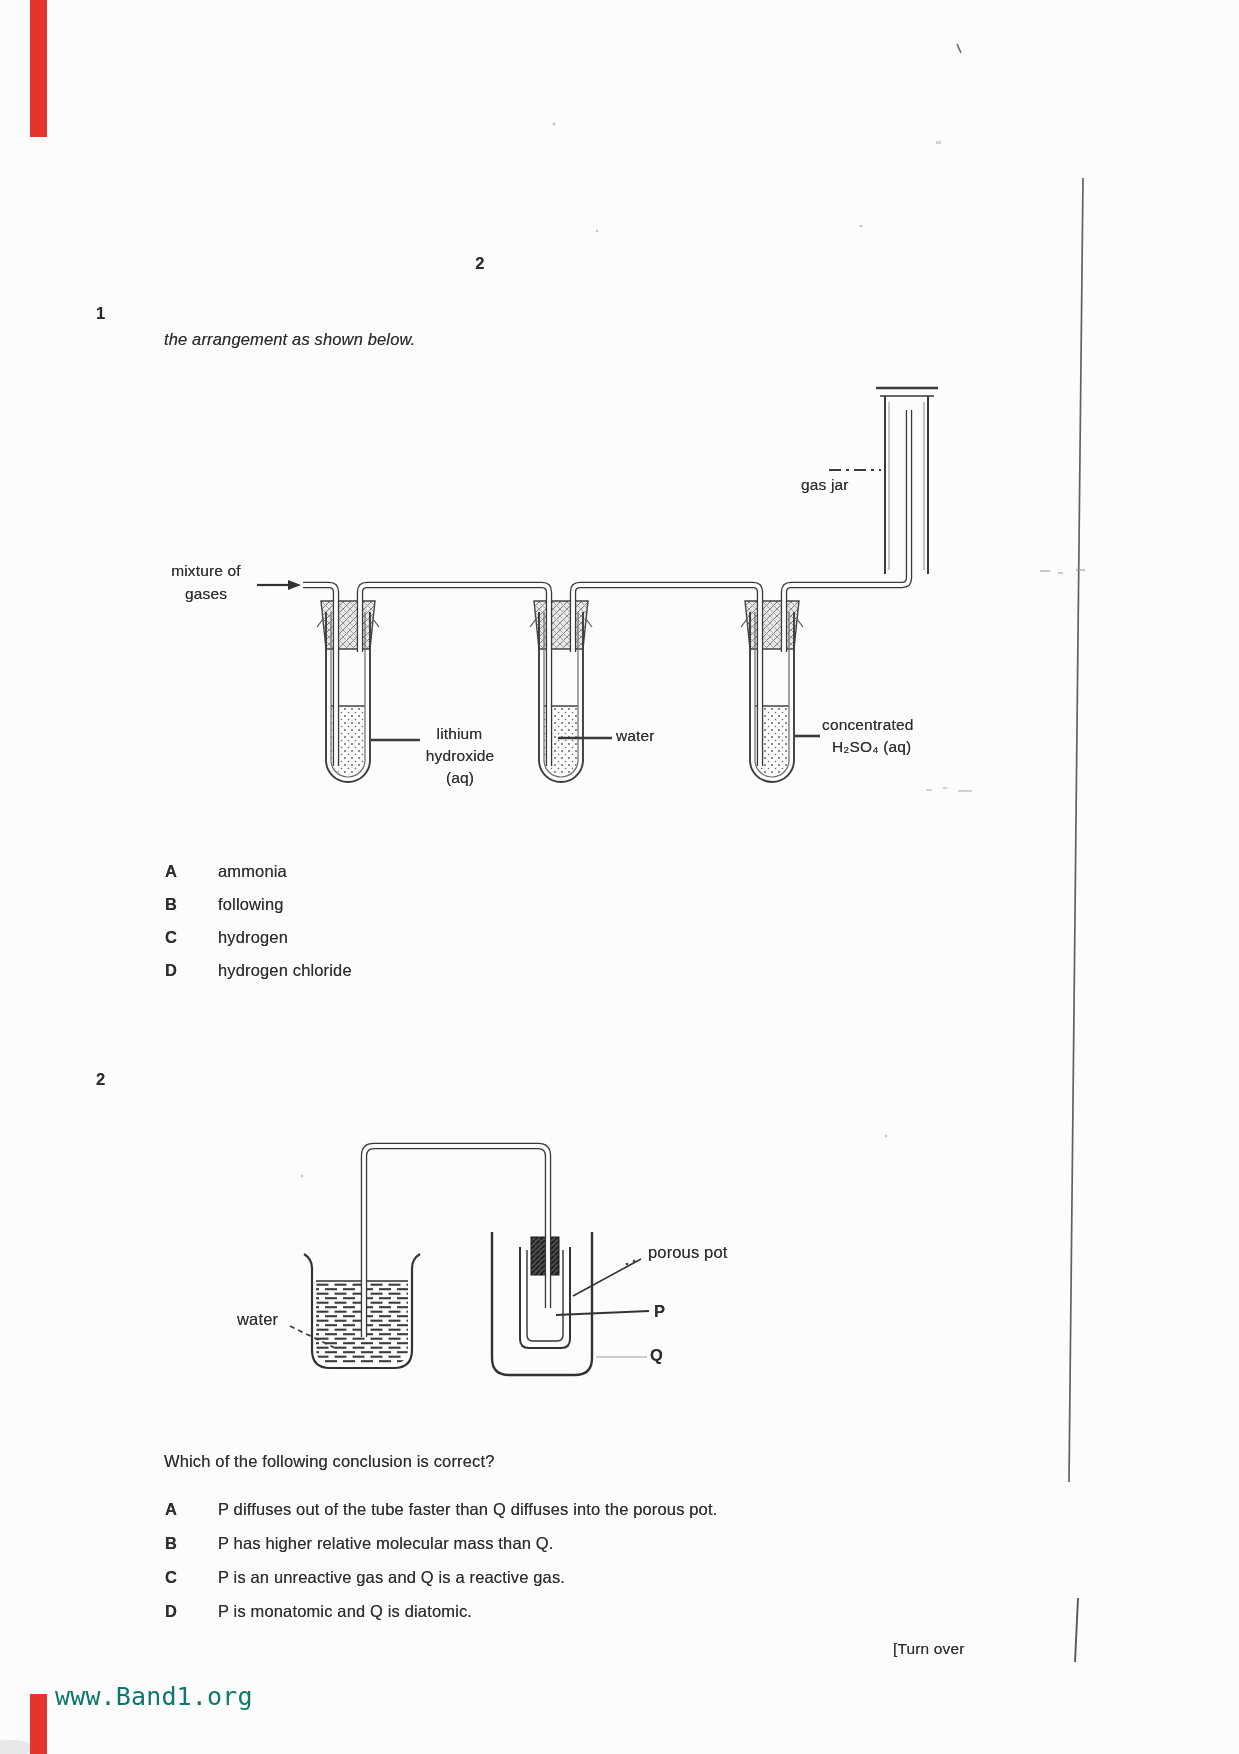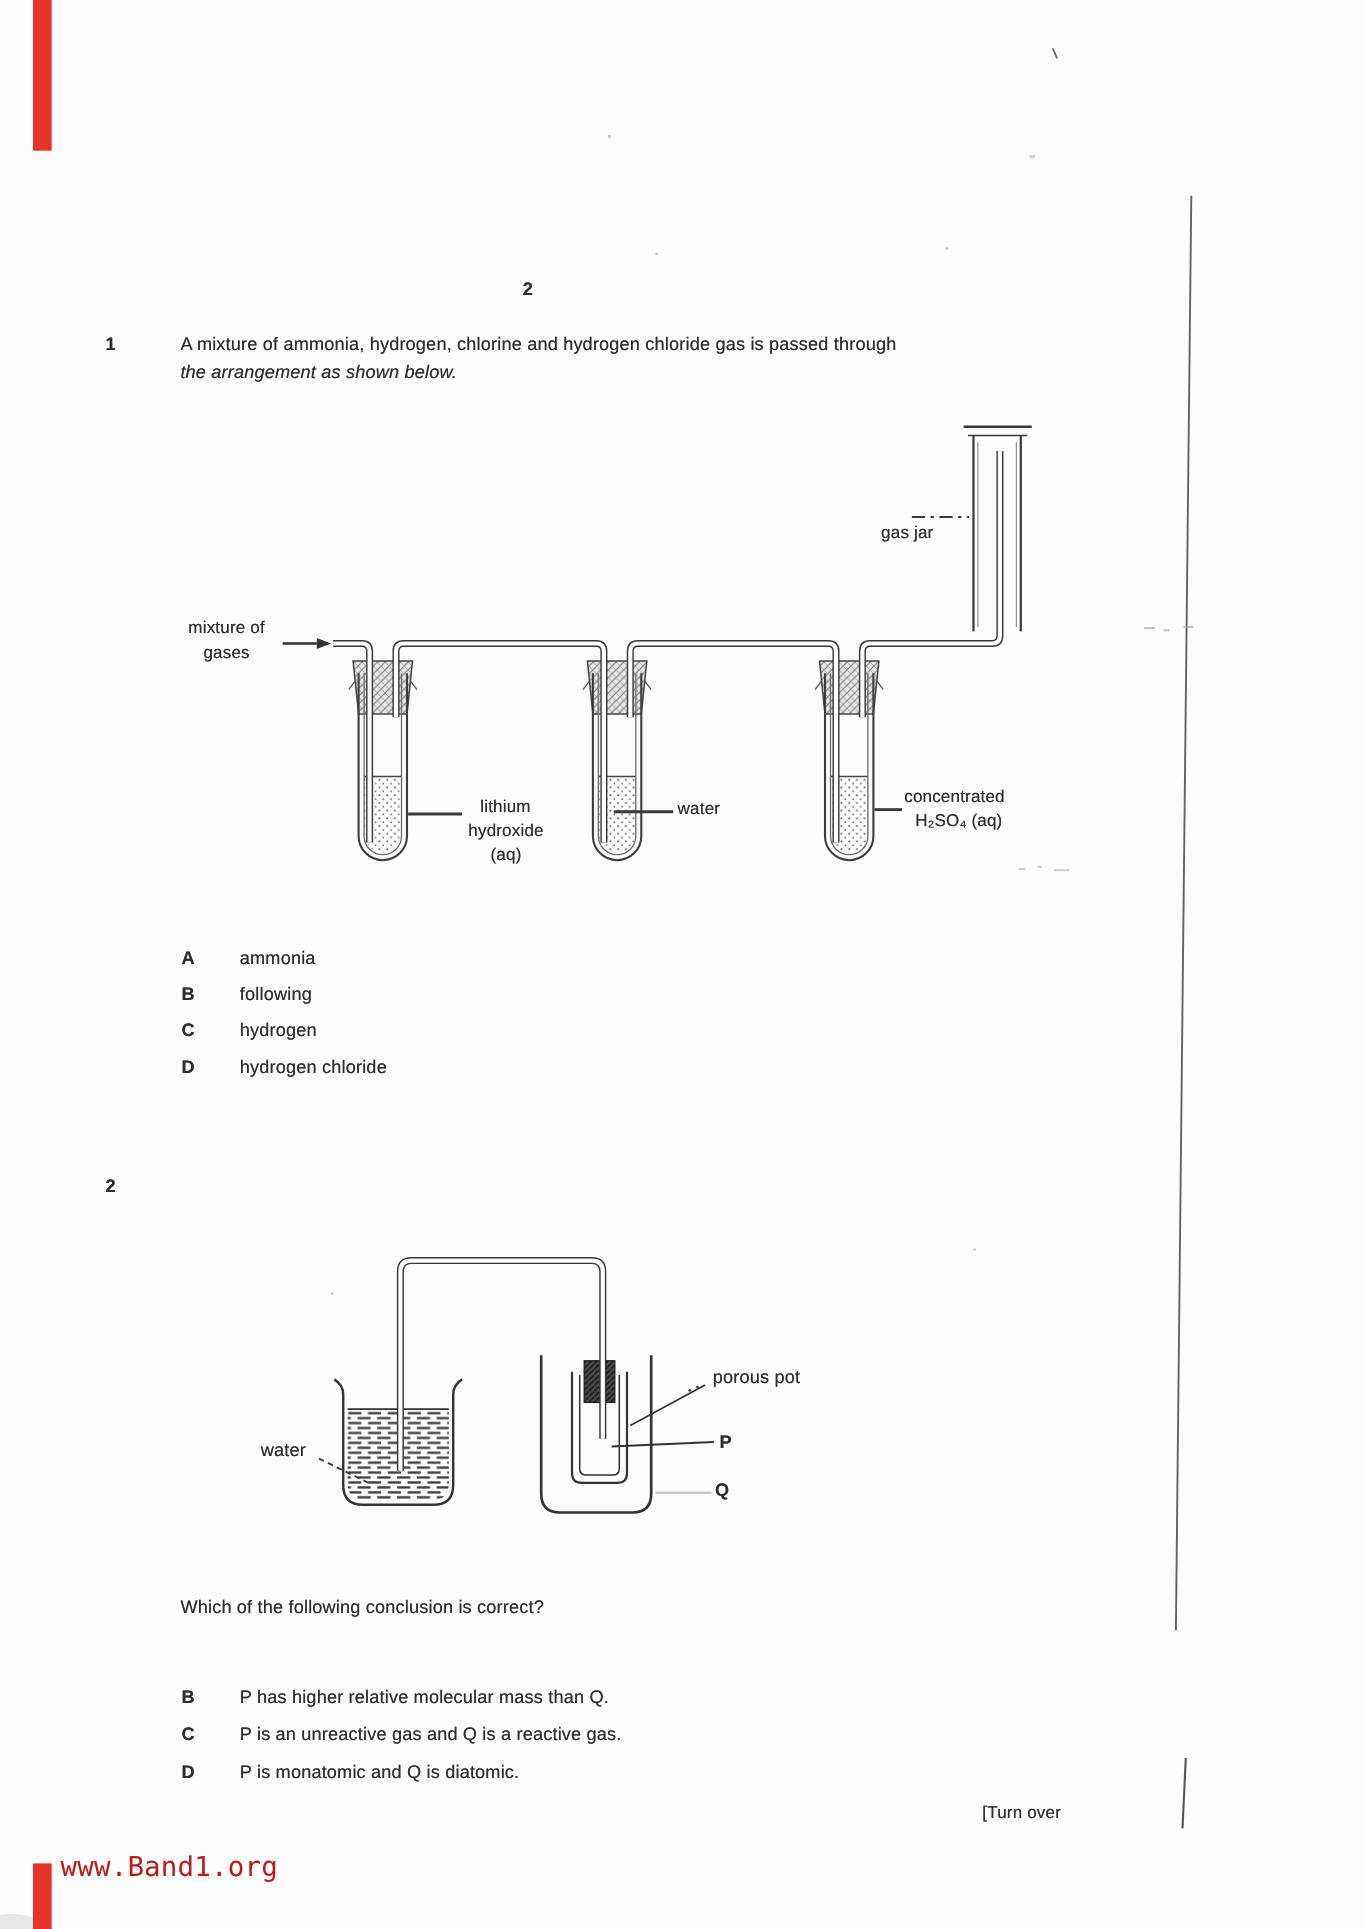--- a/index.html
+++ b/index.html
@@ -3,21 +3,21 @@
 <meta charset="utf-8">
 <style>
   html,body{margin:0;padding:0;background:#ffffff;}
   .page{position:relative;width:1239px;height:1754px;background:#fcfcfc;overflow:hidden;
         font-family:"Liberation Sans",sans-serif;}
   .txt{position:absolute;font-size:16.5px;color:#2e2e2e;white-space:nowrap;
        text-shadow:0 0 .5px rgba(46,46,46,.7);letter-spacing:.15px;}
   .sm{font-size:15.5px;}
   .b{font-weight:bold;}
   .center{text-align:center;}
-  .mono{font-family:"DejaVu Sans Mono",monospace;font-size:25px;color:#b91c1c;text-shadow:none;}
+  .mono{font-family:"DejaVu Sans Mono",monospace;font-size:25px;color:#0f766e;text-shadow:none;}
   .optrow{position:absolute;left:165px;}
   .optrow .letter{display:inline-block;width:53px;font-weight:bold;}
   svg{position:absolute;left:0;top:0;}
   .redstrip{position:absolute;left:30px;width:17px;}
 </style>
 </head>
 <body>
 
 <div class="page">
 
@@ -158,21 +158,20 @@
       <ellipse cx="10" cy="1748" rx="24" ry="8" fill="#c9c9c9" opacity="0.4"></ellipse>
     </g>
   </svg>
 
   <div class="redstrip" style="top:0;height:137px;background:#e5352b;"></div>
   <div class="redstrip" style="top:1694px;height:60px;background:#e5352b;"></div>
 
   <div class="txt b center" style="left:462px;top:254px;width:36px;">2</div>
 
   <div class="txt b" style="left:96px;top:304px;">1</div>
-  <div class="txt" style="left:164px;top:304px;">A mixture of ammonia, hydrogen, chlorine and hydrogen chloride gas is passed through</div>
   <div class="txt" style="left:164px;top:330px;font-style:italic;">the arrangement as shown below.</div>
 
   <div class="txt sm" style="left:765px;top:476px;margin-left:36px;">gas jar</div>
   <div class="txt sm center" style="left:160px;top:562px;width:92px;">mixture of</div>
   <div class="txt sm center" style="left:160px;top:585px;width:92px;">gases</div>
   <div class="txt sm center" style="left:412px;top:725px;width:95px;">lithium</div>
   <div class="txt sm center" style="left:405px;top:747px;width:110px;">hydroxide</div>
   <div class="txt sm center" style="left:405px;top:769px;width:110px;">(aq)</div>
   <div class="txt sm" style="left:616px;top:727px;">water</div>
   <div class="txt sm" style="left:822px;top:716px;">concentrated</div>
@@ -194,20 +193,23 @@
 
   <div class="txt b" style="left:96px;top:1070px;">2</div>
 
   <div class="txt" style="left:648px;top:1243px;">porous pot</div>
   <div class="txt b" style="left:654px;top:1302px;">P</div>
   <div class="txt b" style="left:650px;top:1346px;">Q</div>
   <div class="txt" style="left:237px;top:1310px;">water</div>
 
   <div class="txt" style="left:164px;top:1452px;">Which of the following conclusion is correct?</div>
 
+  <div class="optrow txt" style="top:1500px;">
+    <span class="letter">A</span><span>P diffuses out of the tube faster than Q diffuses into the porous pot.</span>
+  </div>
   <div class="optrow txt" style="top:1534px;">
     <span class="letter">B</span><span>P has higher relative molecular mass than Q.</span>
   </div>
   <div class="optrow txt" style="top:1568px;">
     <span class="letter">C</span><span>P is an unreactive gas and Q is a reactive gas.</span>
   </div>
   <div class="optrow txt" style="top:1602px;">
     <span class="letter">D</span><span>P is monatomic and Q is diatomic.</span>
   </div>
 

